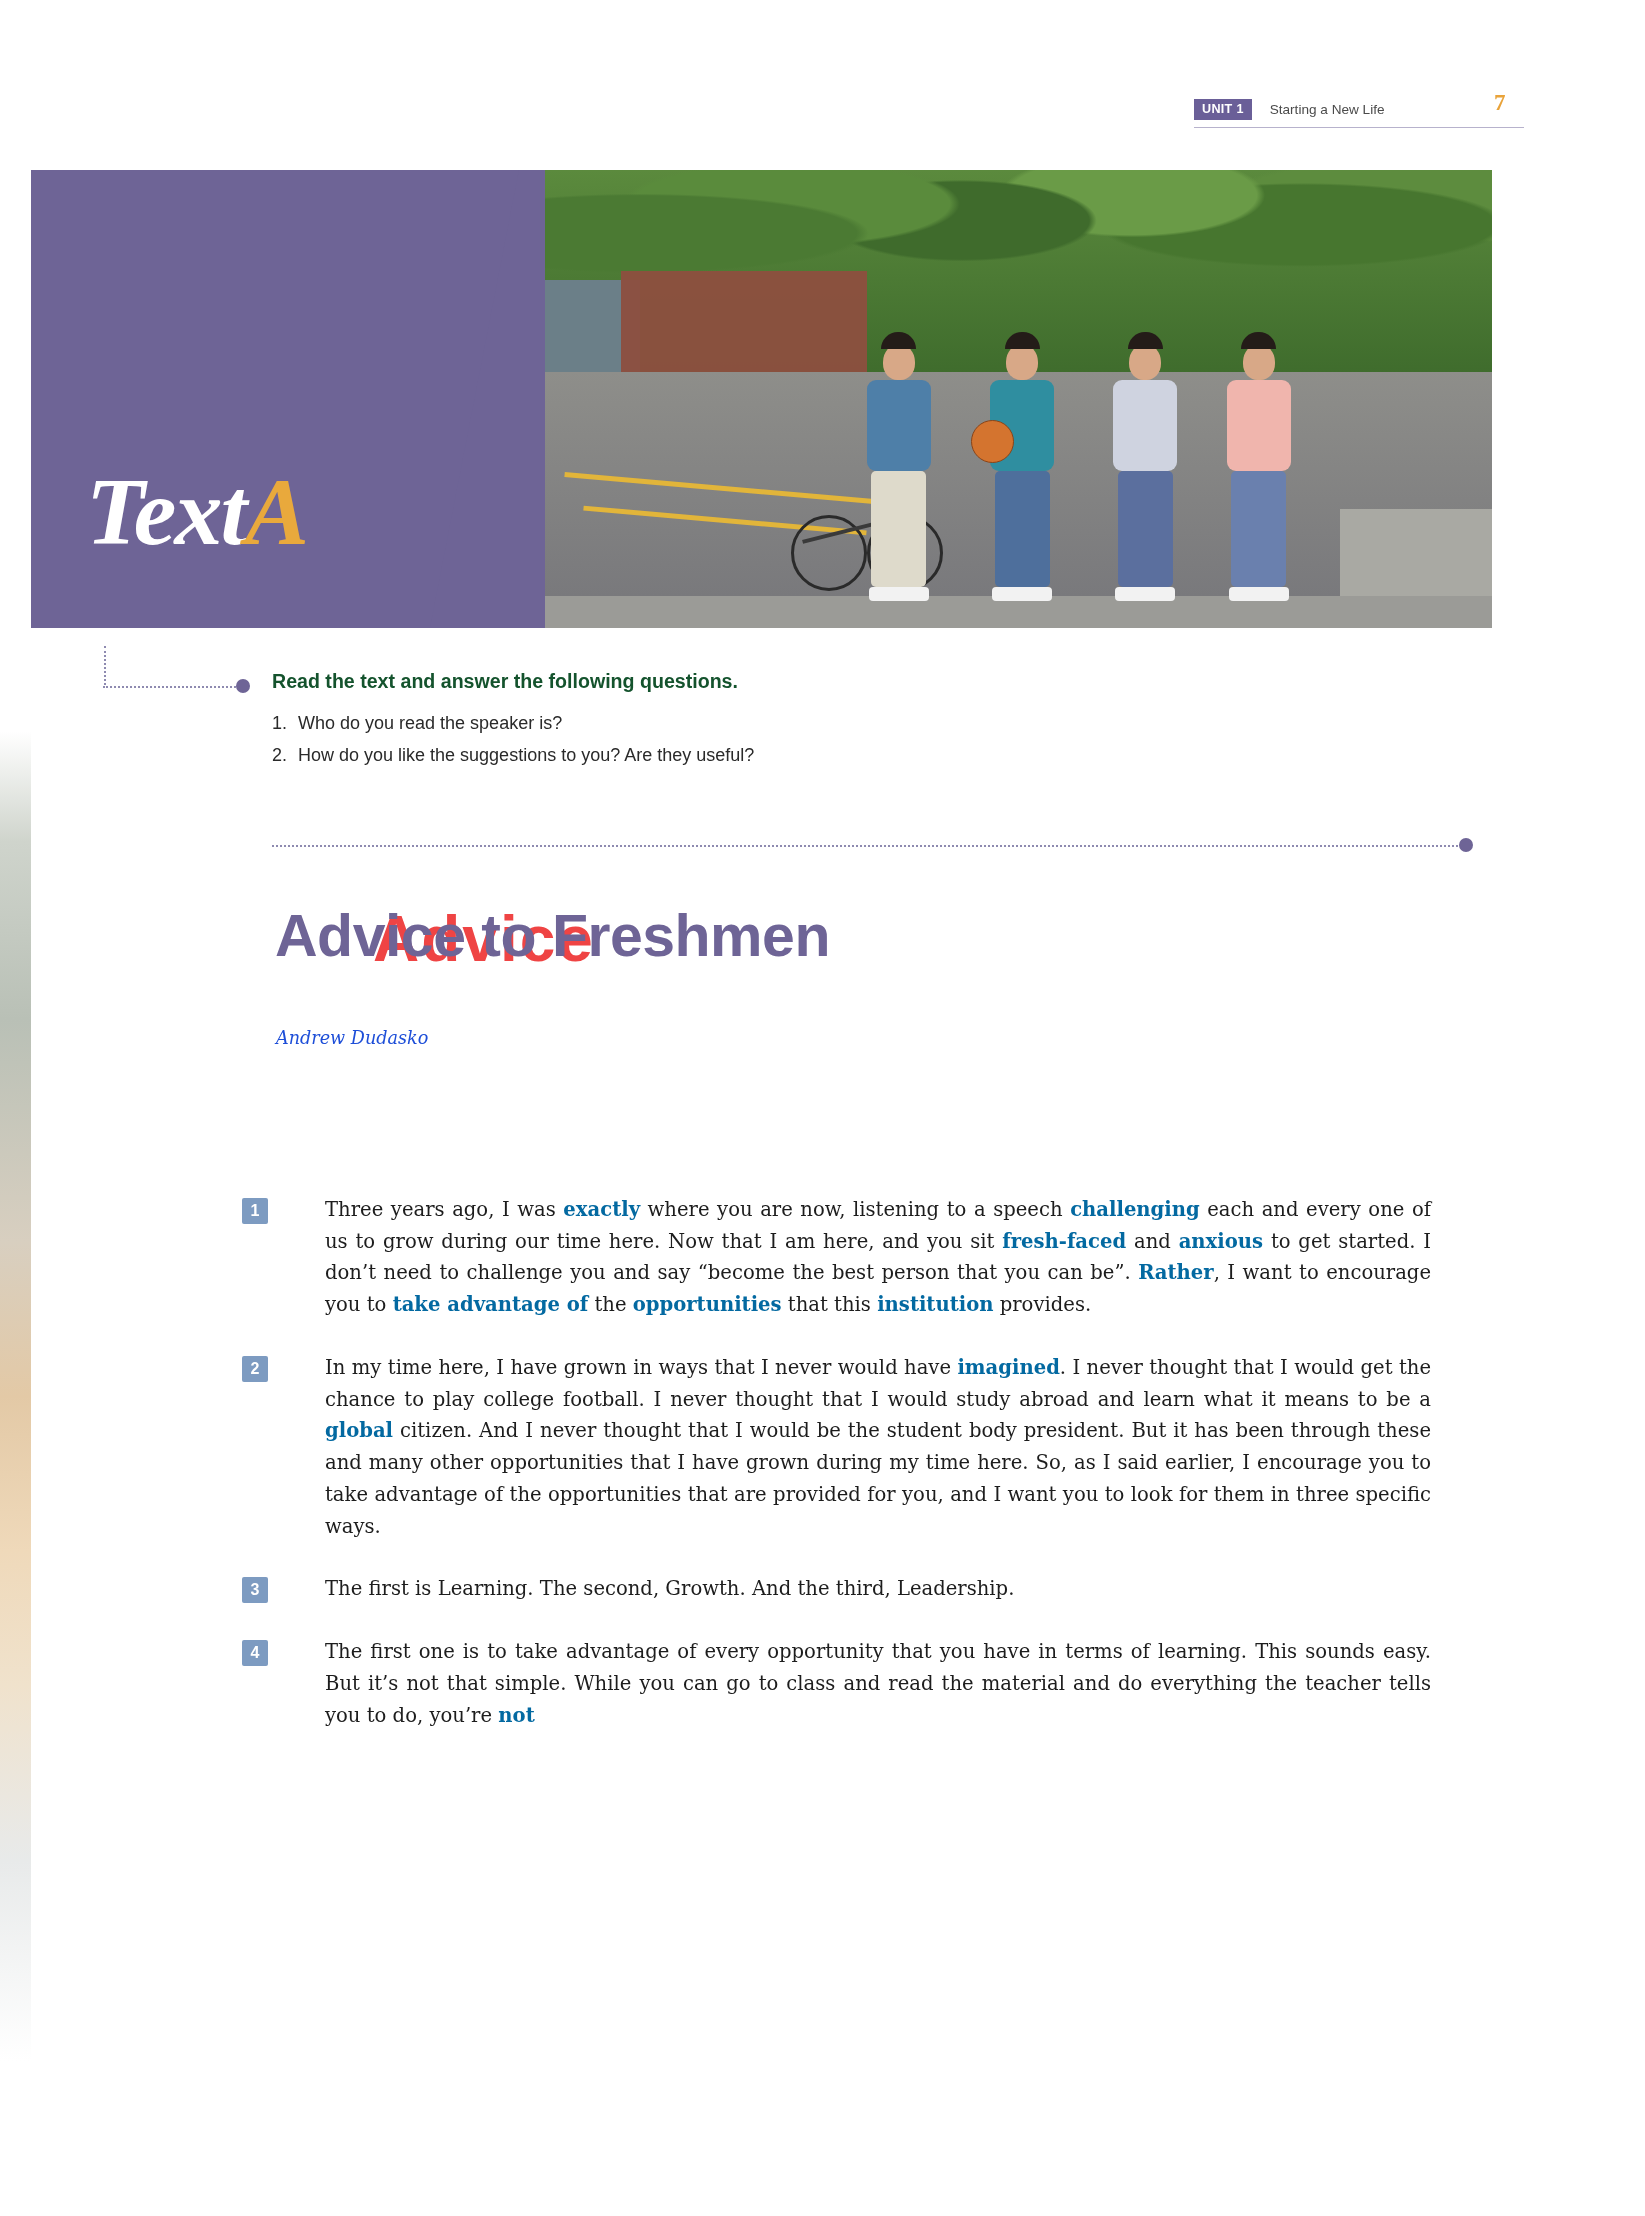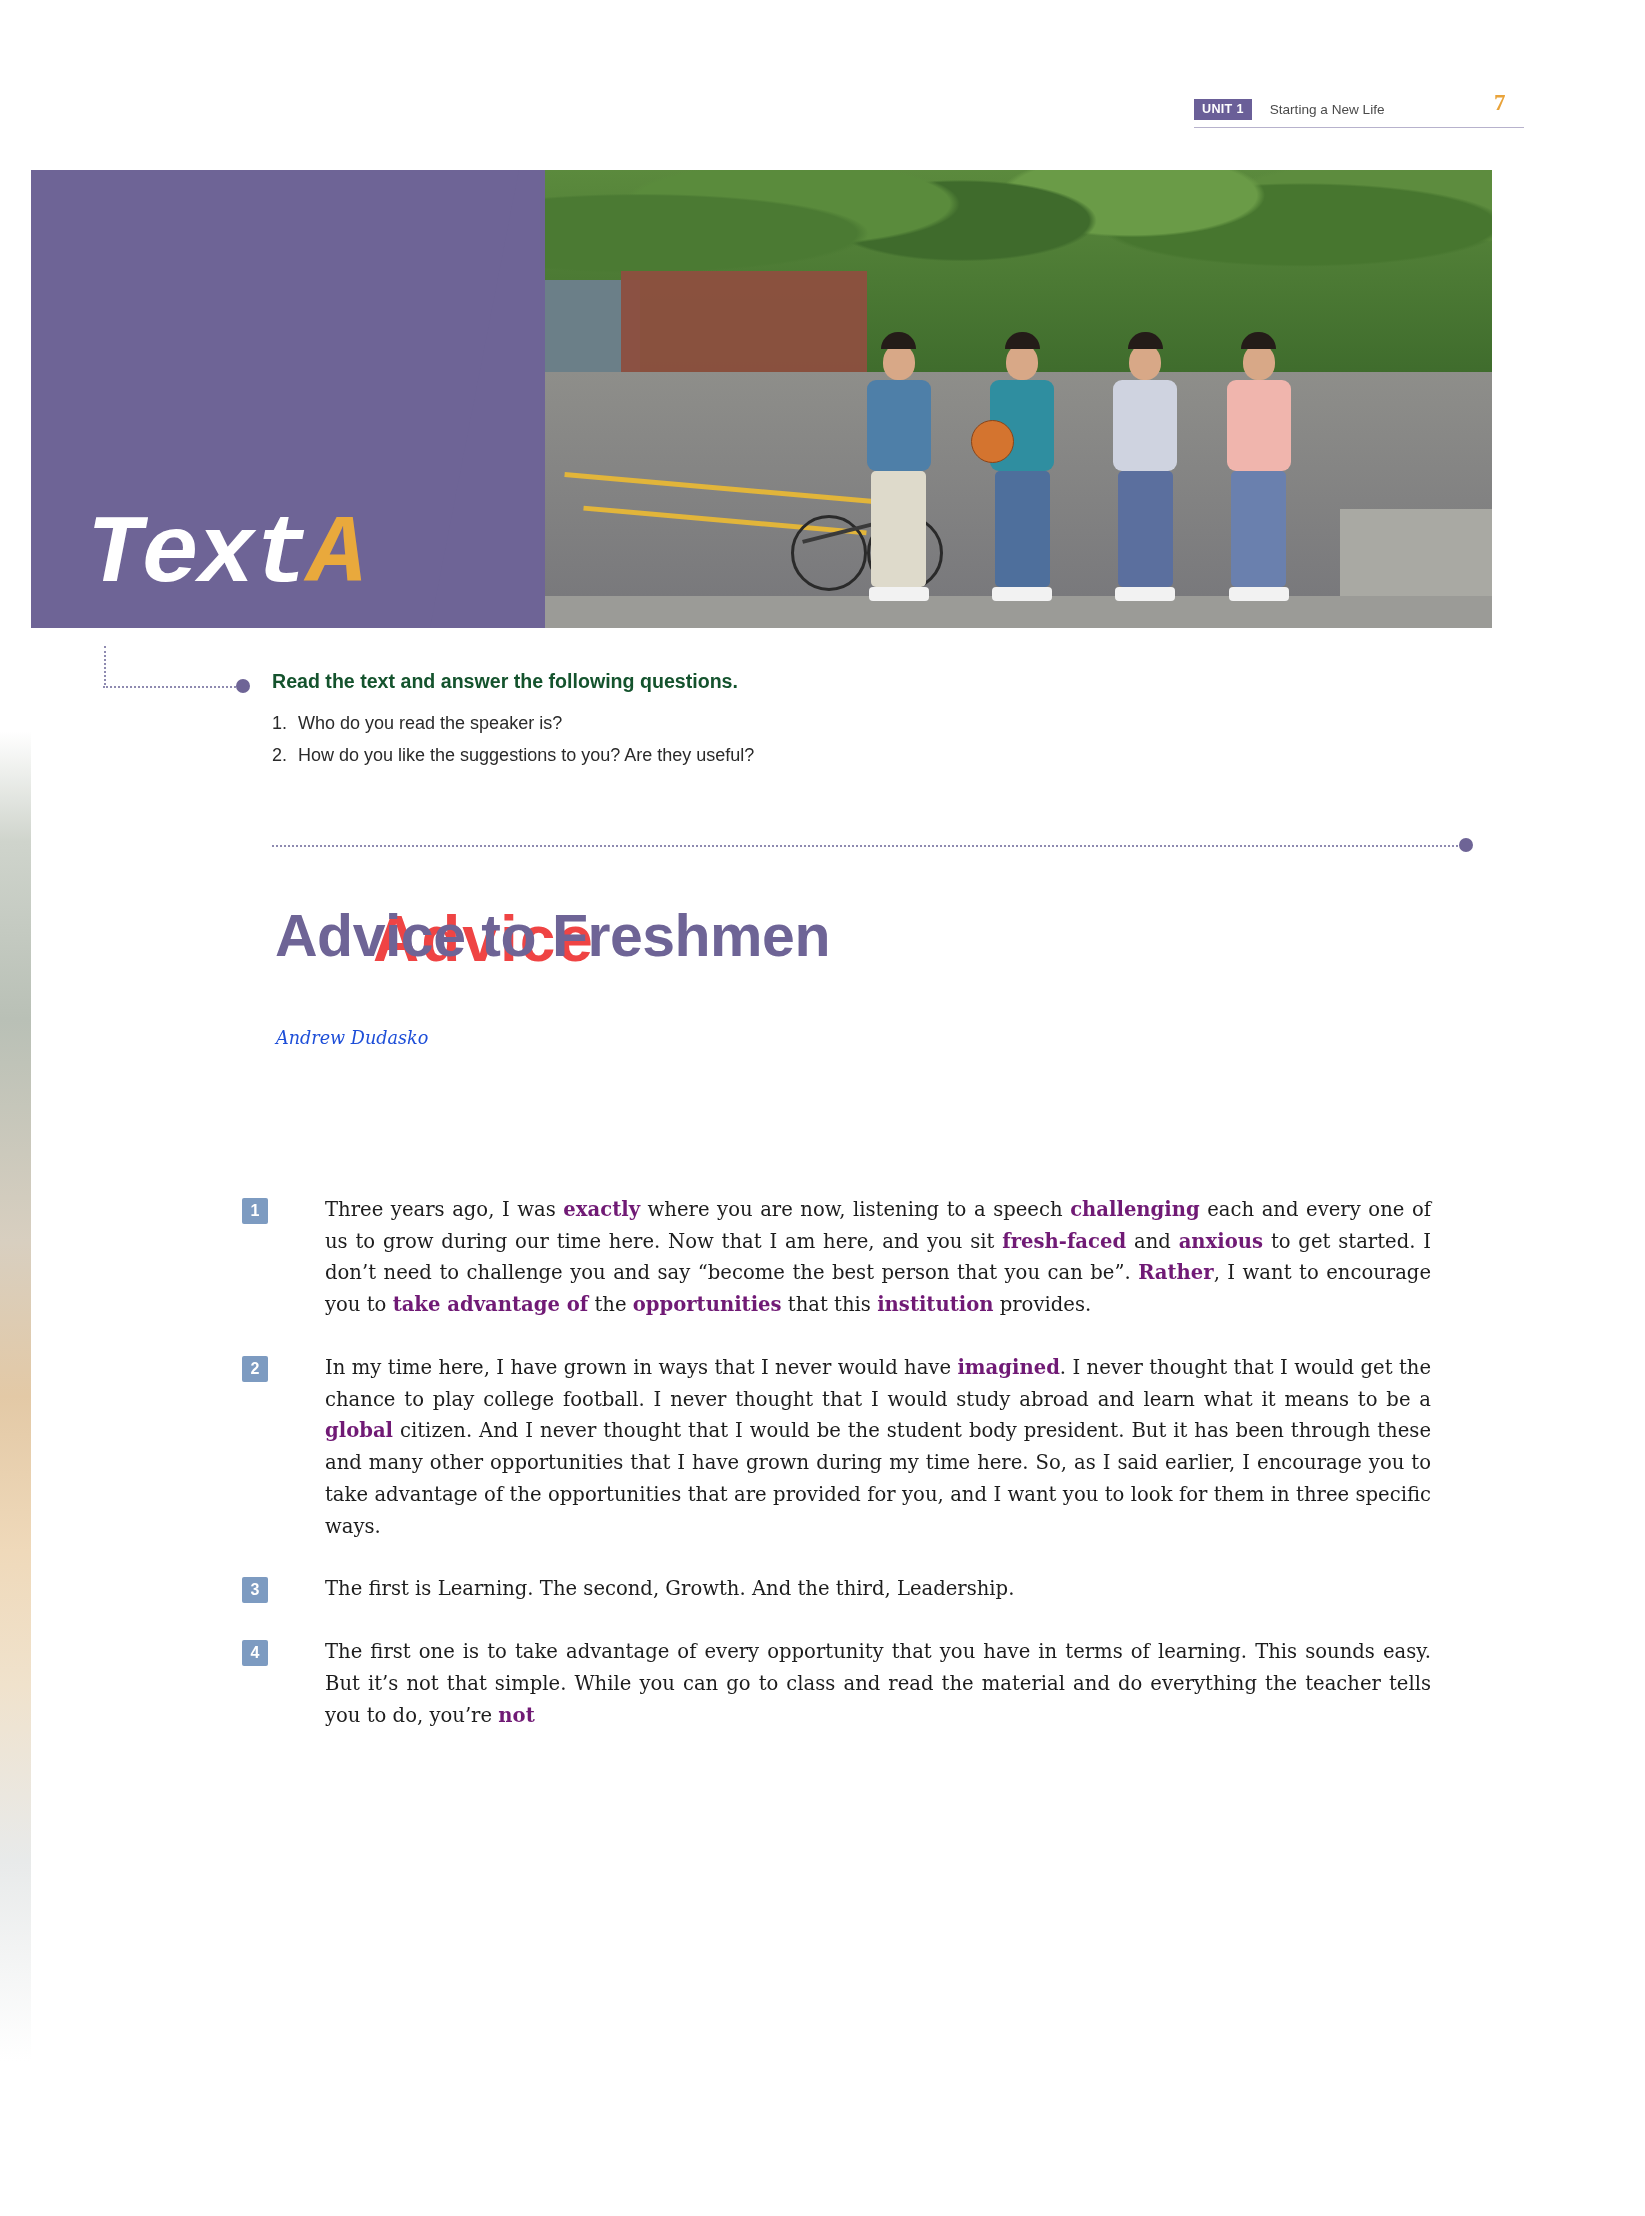--- a/index.html
+++ b/index.html
@@ -147,29 +147,28 @@
   .f3 .fig-legs { background:#5b6f9e; }
   .f4 { left:72%; }
   .f4 .fig-torso { background:#f0b5ad; }
   .f4 .fig-legs { background:#6a80ae; }
   .ph-ball { position:absolute; left:45%; bottom:36%; width:43px; height:43px;
     background:#d4742f; border-radius:50%; border:1.5px solid #8a4418; }
 
   .hero-title {
     position: absolute;
     left: 86px; top: 464px;
-    font-family: Liberation Mono, monospace;
+    font-family: Liberation Serif, serif;
     font-style: italic;
     font-weight: bold;
     font-size: 96px;
     line-height: 1;
     color: #ffffff;
     letter-spacing: -2px;
     z-index: 5;
-    margin-top: 44px;
   }
   .hero-title .accent { color: #e9a93c; }
 
   
   .dot-line-1 {
     position: absolute;
     left: 103px; top: 686px;
     width: 136px; height: 1.5px;
     border-top: 2px dotted #8e8ab0;
   }
@@ -273,21 +272,21 @@
     border-radius: 2px;
   }
   .para-text {
     font-family: "DejaVu Serif", serif;
     font-size: 19.6px;
     line-height: 1.62;
     color: #1d1d1d;
     text-align: justify;
     text-justify: inter-word;
   }
-  .kw { color: #701a75; font-weight: bold; }
+  .kw { color: #0369a1; font-weight: bold; }
 </style>
 </head>
 <body>
 
 <div class="left-strip"></div>
 
 <div class="header">
   <span class="unit-badge">UNIT 1</span>
   <span class="header-title">Starting a New Life</span>
 </div>

